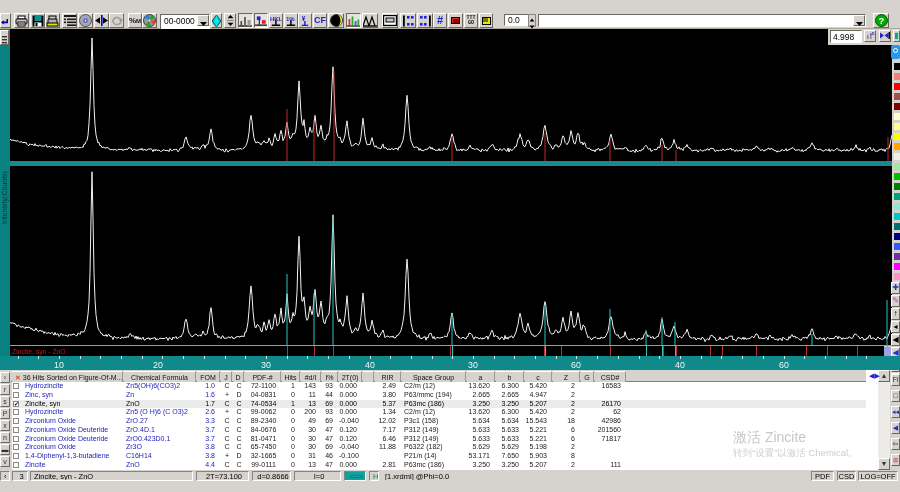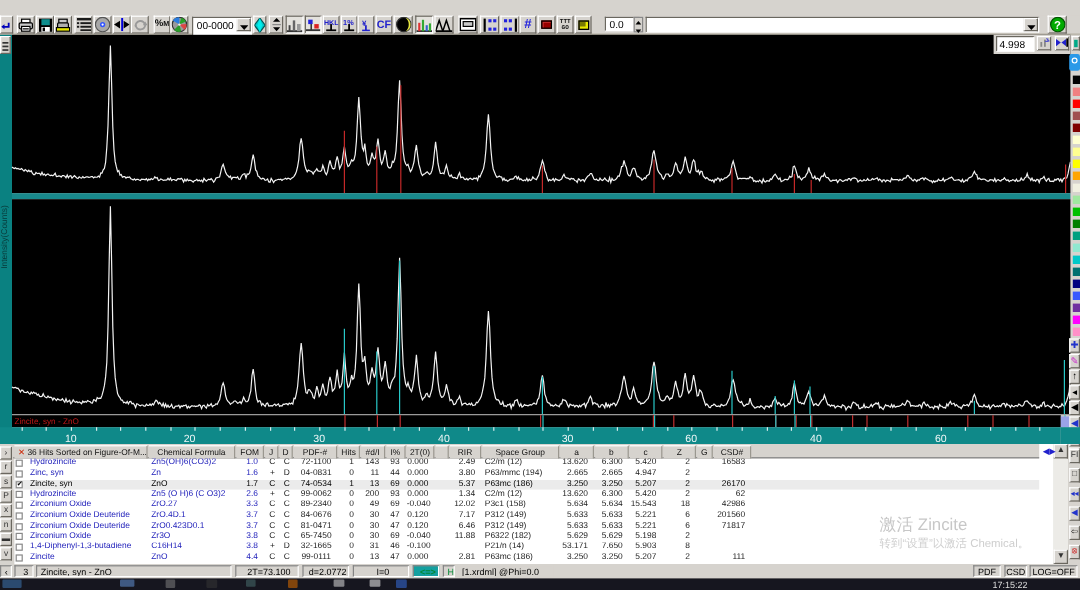--- a/index.html
+++ b/index.html
@@ -700,33 +700,21 @@
   <div class="sbb" style="top:370px">▲</div>
   <div class="sbb" style="top:458px">▼</div>
   <div id="harrows">◀▶</div>
   <div id="wm1">激活 Zincite</div>
   <div id="wm2">转到“设置”以激活 Chemical。</div>
   <div id="status">
     <div class="sc" style="left:0px;width:10px">‹</div>
     <div class="sc" style="left:12px;width:16px;text-align:center">3</div>
     <div class="sc" style="left:30px;width:163px">Zincite, syn - ZnO</div>
     <div class="sc" style="left:196px;width:53px;text-align:center">2T=73.100</div>
-    <div class="sc" style="left:252px;width:39px;text-align:center">d=2.0772</div>
+    <div class="sc" style="left:252px;width:39px;text-align:center">d=0.8666</div>
     <div class="sc" style="left:294px;width:47px;text-align:center">I=0</div>
     <div class="sc" style="left:344px;width:22px;background:#13a0a0;color:#083;font-weight:bold;text-align:center">&lt;=&gt;</div>
     <div class="sc" style="left:369px;width:10px;color:#083;text-align:center">H</div>
     <div class="sc" style="left:381px;width:80px;border-color:#d6d3ce">[1.xrdml] @Phi=0.0</div>
     <div class="sc" style="left:811px;width:23px;text-align:center;padding-left:0">PDF</div>
     <div class="sc" style="left:837px;width:19px;text-align:center;padding-left:0">CSD</div>
     <div class="sc" style="left:858px;width:40px;text-align:center;padding-left:0">LOG=OFF</div>
   </div>
-  <div id="task">
-      <div style="position:absolute;left:2px;top:1px;width:16px;height:7px;background:#3a6ea5;opacity:.6;border-radius:1px"></div>
-      <div style="position:absolute;left:100px;top:1px;width:12px;height:6px;background:#5b87c5;opacity:.6;border-radius:1px"></div>
-      <div style="position:absolute;left:138px;top:1px;width:8px;height:7px;background:#777;opacity:.6;border-radius:1px"></div>
-      <div style="position:absolute;left:172px;top:1px;width:9px;height:7px;background:#333;opacity:.6;border-radius:1px"></div>
-      <div style="position:absolute;left:205px;top:1px;width:8px;height:6px;background:#466;opacity:.6;border-radius:1px"></div>
-      <div style="position:absolute;left:240px;top:1px;width:8px;height:7px;background:#c60;opacity:.6;border-radius:1px"></div>
-      <div style="position:absolute;left:278px;top:1px;width:9px;height:6px;background:#ccc;opacity:.6;border-radius:1px"></div>
-      <div style="position:absolute;left:308px;top:1px;width:9px;height:6px;background:#ddd;opacity:.6;border-radius:1px"></div>
-      <div style="position:absolute;left:330px;top:1px;width:9px;height:7px;background:#36c;opacity:.6;border-radius:1px"></div>
-      <div class="time">17:15:22</div>
-    </div>
 </div>
 </body></html>

